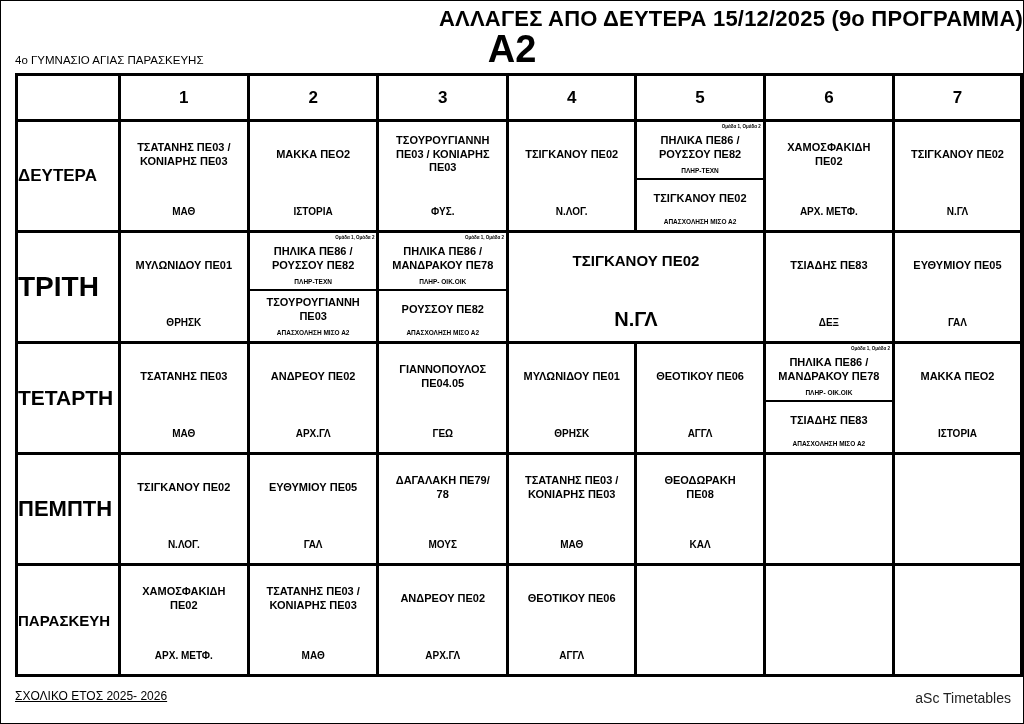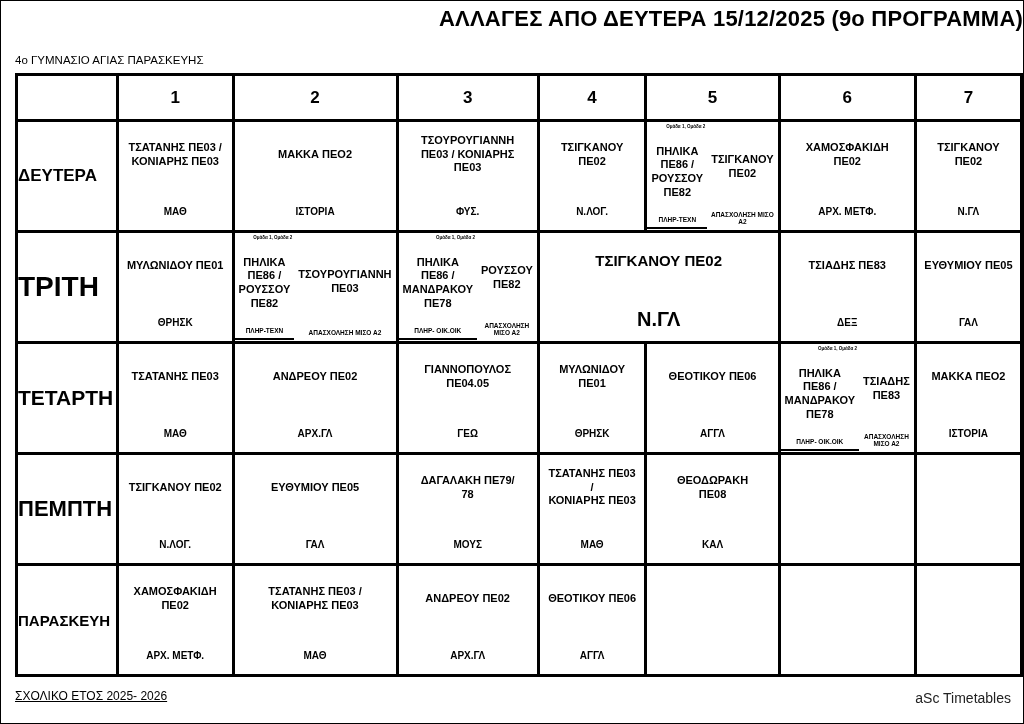--- a/index.html
+++ b/index.html
@@ -23,39 +23,40 @@
   .day-2{font-size:21px;}
   .day-3{font-size:22px;}
   .day-4{font-size:15px;}
   .cin{display:flex;flex-direction:column;height:105px;}
   .teacher{font-weight:bold;font-size:11px;line-height:1.25;text-align:center;
            white-space:pre-line;padding:0 6px;}
   .cin .teacher{flex:1;display:flex;align-items:center;justify-content:center;}
   .subject{font-weight:bold;font-size:10px;text-align:center;padding:0 2px 12px;margin-top:20px;}
   td.merged .teacher{font-size:15px;}
   td.merged .subject{font-size:20px;padding-bottom:9px;}
-  .sin{display:flex;flex-direction:row;height:105px;}
+  .sin{display:flex;flex-direction:column;height:105px;}
   .sub-top{flex:53;position:relative;display:flex;flex-direction:column;
            border-bottom:2px solid #000;}
   .sub-bot{flex:47;display:flex;flex-direction:column;}
   .teacher.sm{flex:1;display:flex;align-items:center;justify-content:center;
            font-size:11px;padding:0 4px;}
   .sub-top .teacher.sm{padding-top:5px;}
   .slabel{font-weight:bold;font-size:6.5px;text-align:center;padding:0 2px 4px;}
   .gnote{position:absolute;top:1px;right:2px;font-size:4.5px;font-weight:bold;
          line-height:1;white-space:nowrap;}
   .footer-left{position:absolute;top:688px;left:14px;font-size:12px;
          text-decoration:underline;}
   .footer-right{position:absolute;top:689px;right:12px;font-size:14px;color:#222;text-align:right;}
 </style>
 </head>
 <body>
 
 <div class="page">
   <div class="title">ΑΛΛΑΓΕΣ ΑΠΟ ΔΕΥΤΕΡΑ 15/12/2025 (9ο ΠΡΟΓΡΑΜΜΑ)</div>
+  <div class="class-title">Α2</div>
   <div class="school">4ο ΓΥΜΝΑΣΙΟ ΑΓΙΑΣ ΠΑΡΑΣΚΕΥΗΣ</div>
 
   <table class="tt">
     <thead>
       <tr id="head-row">
           <th class="corner"></th>
           <th class="period-head">1</th>
           <th class="period-head">2</th>
           <th class="period-head">3</th>
           <th class="period-head">4</th>

